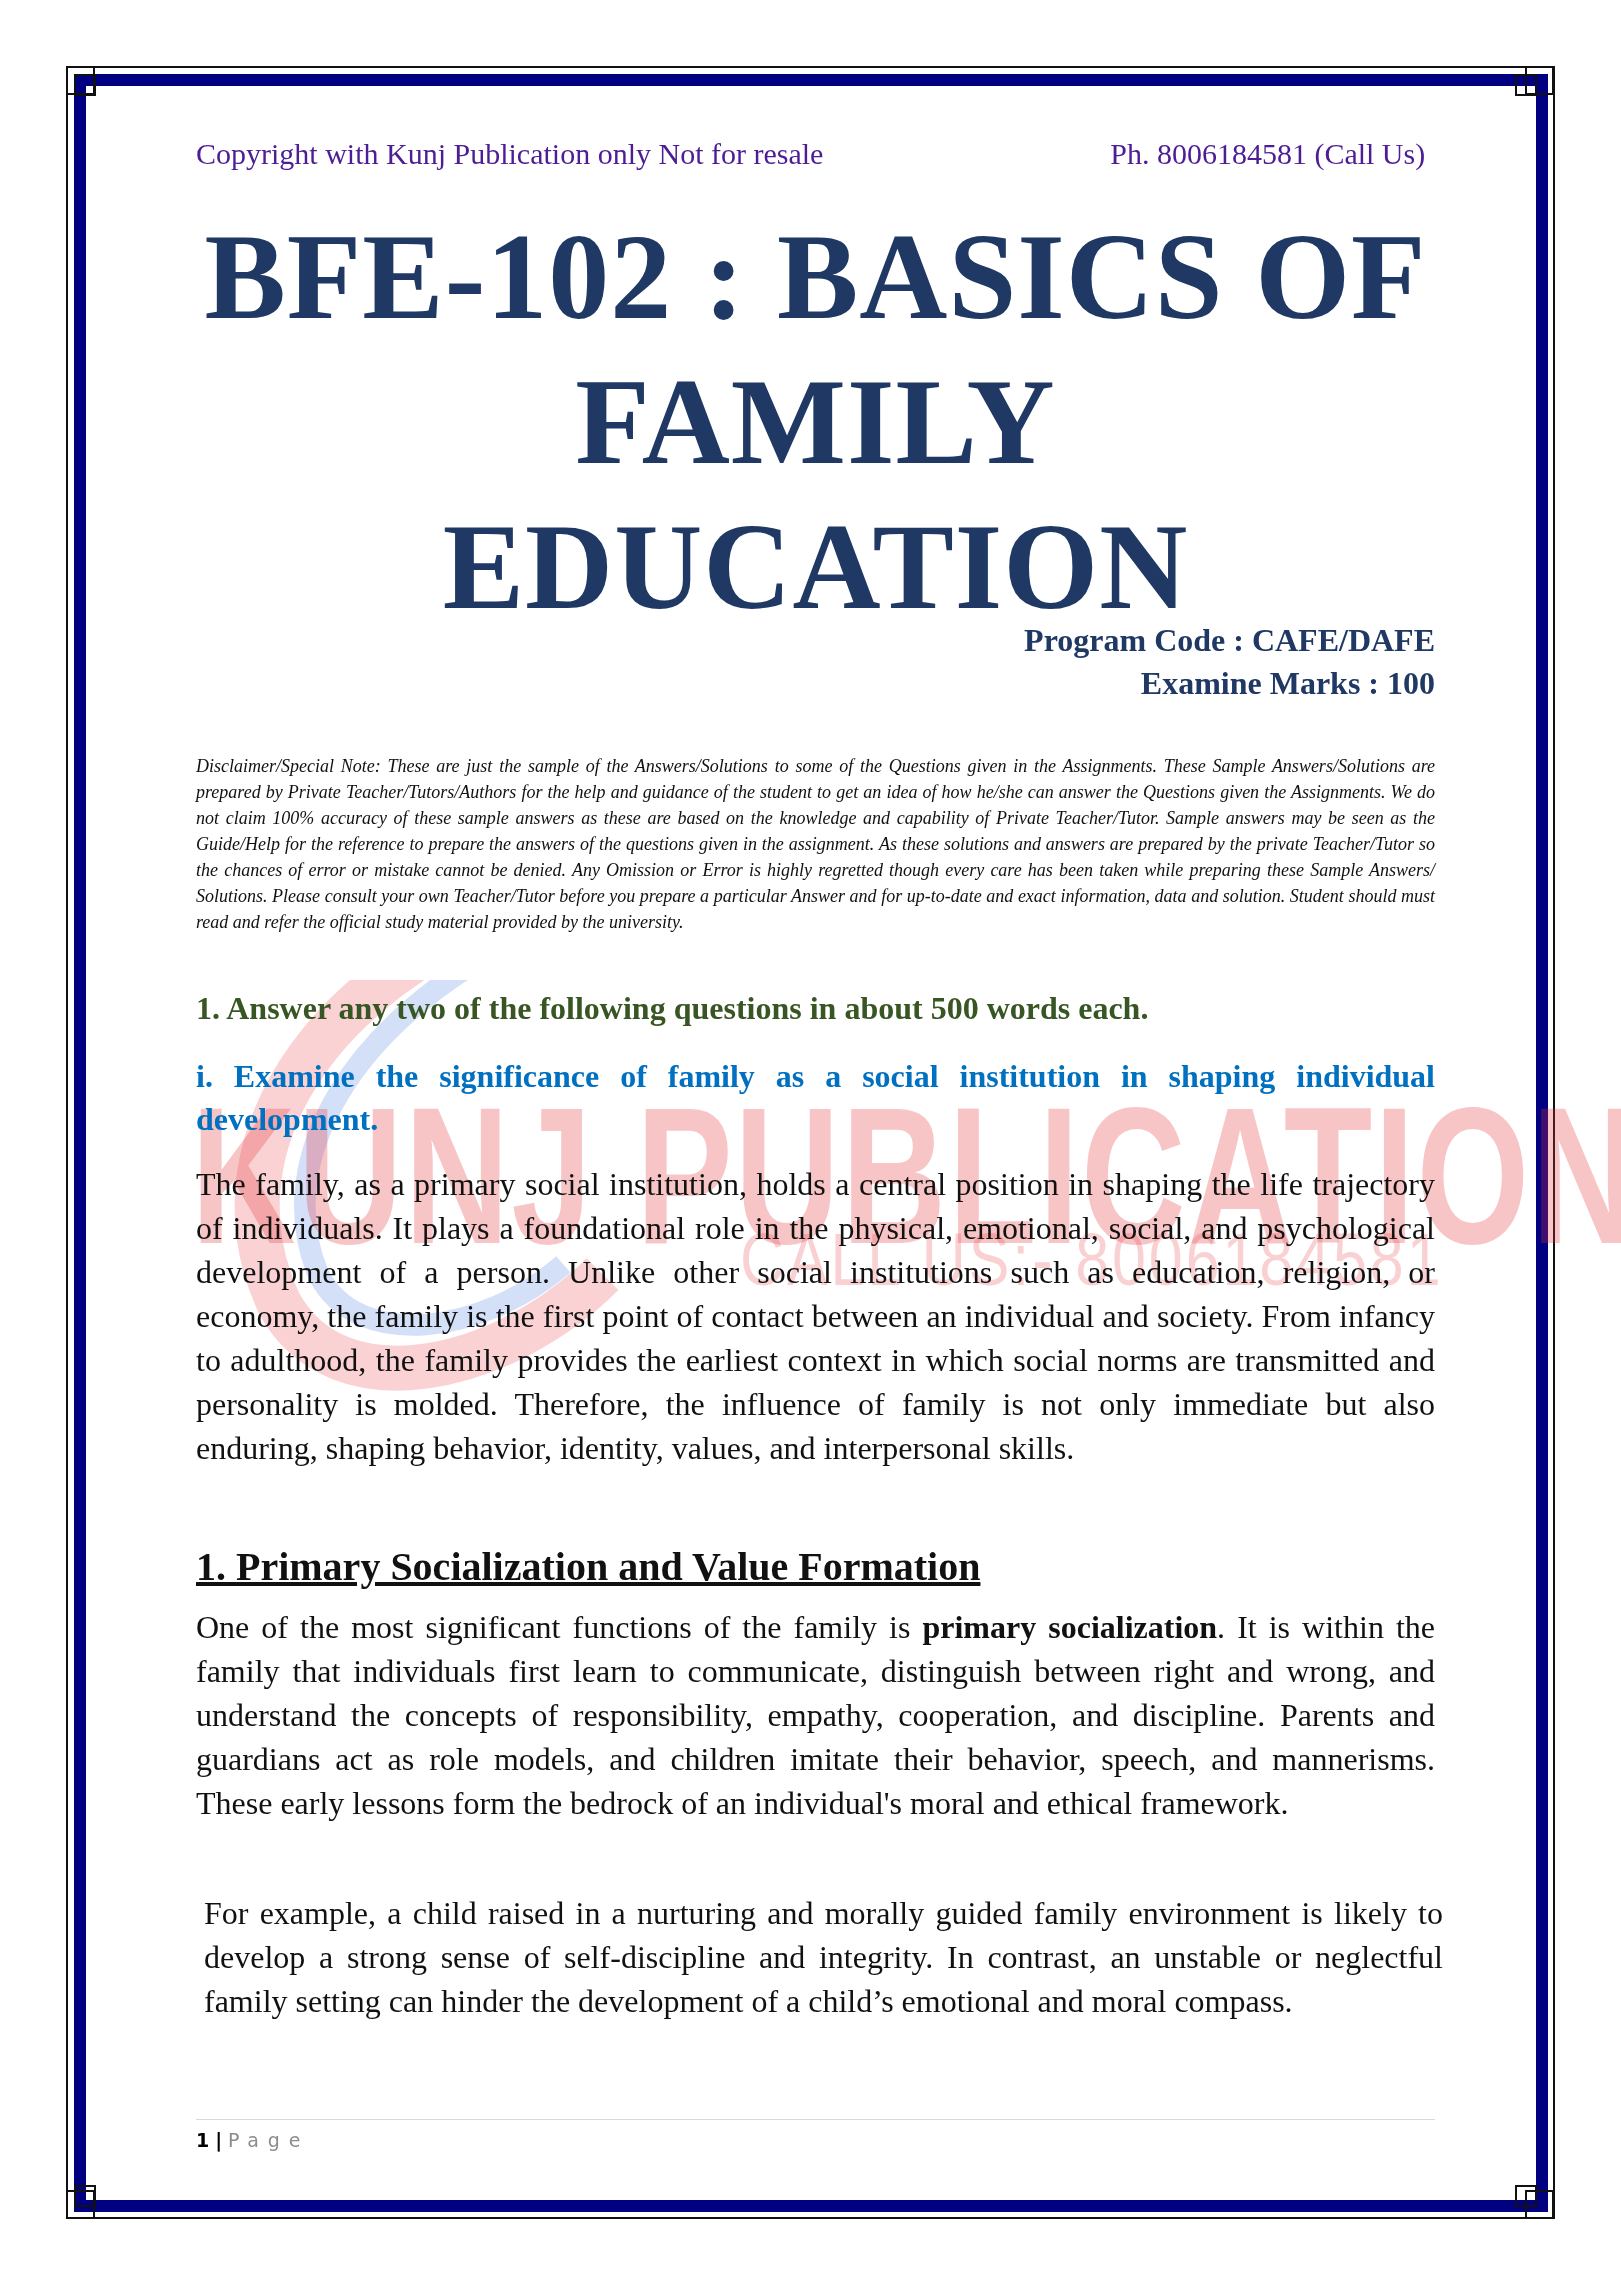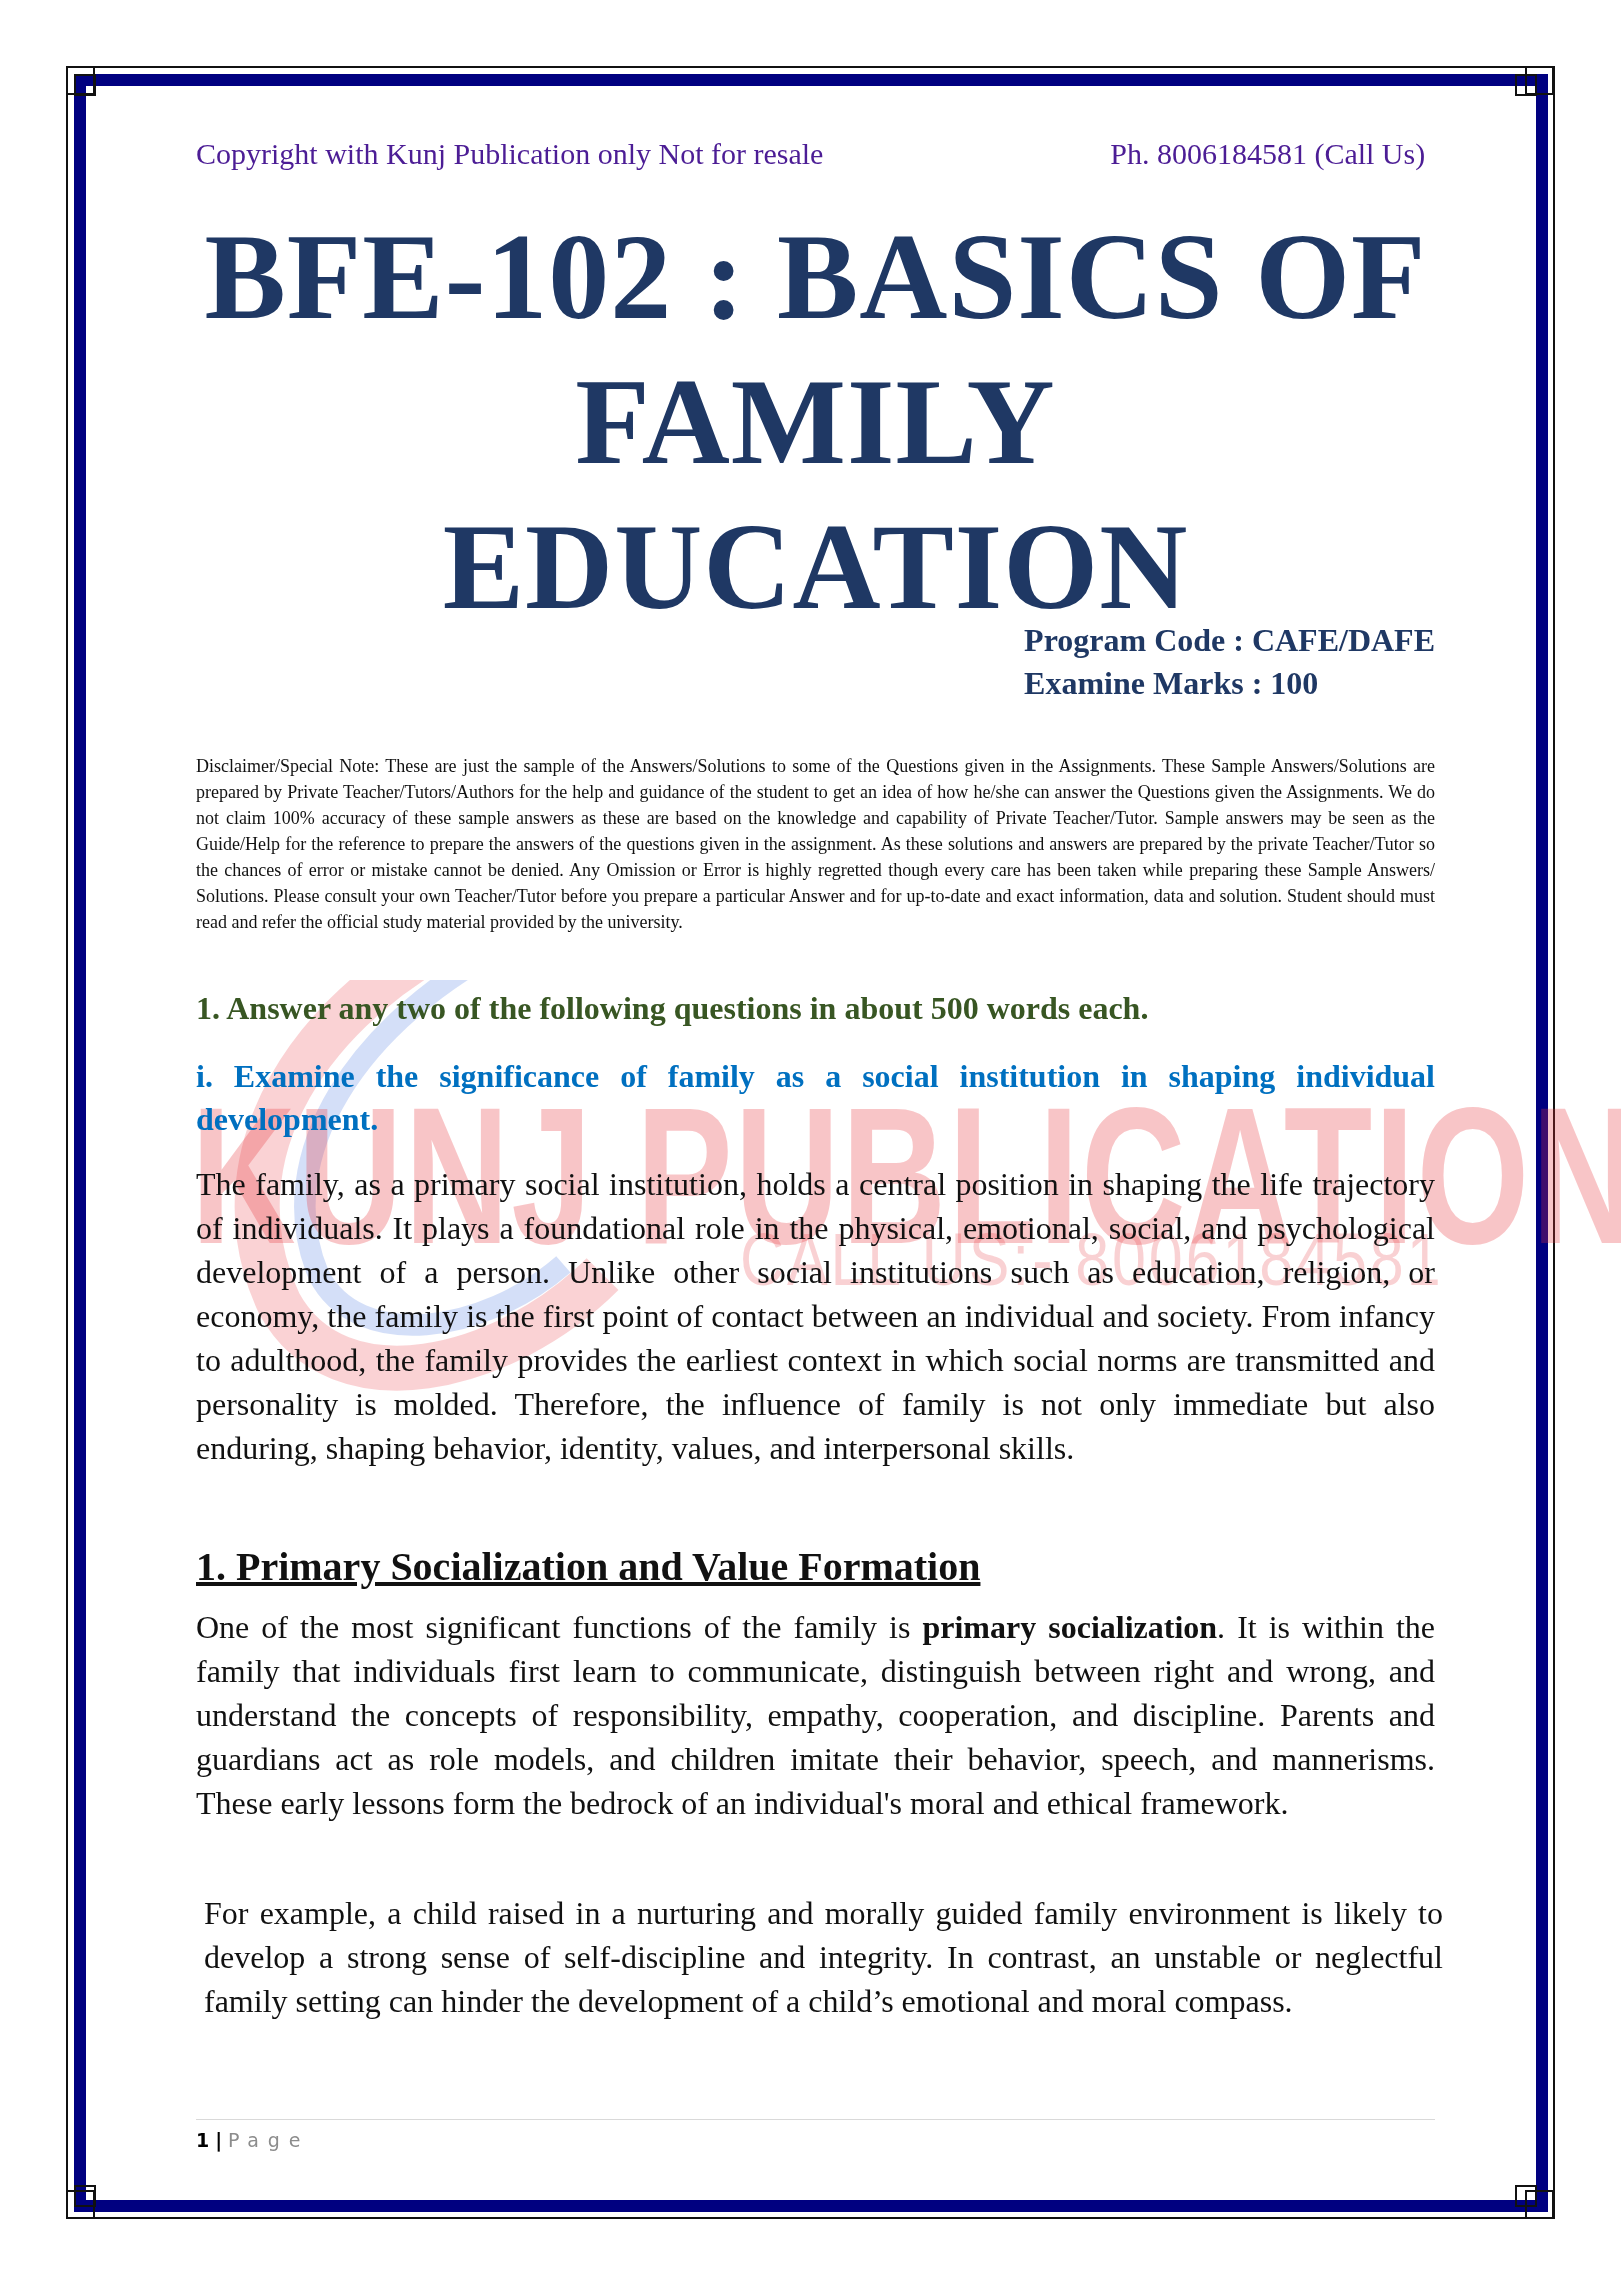--- a/index.html
+++ b/index.html
@@ -24,23 +24,23 @@
   .wm-call { position: absolute; left: 549px; top: 238px; font-family: "Liberation Sans", "DejaVu Sans", sans-serif; font-size: 61px; color: #e8333a; opacity: 0.22; white-space: nowrap; transform: scaleY(1.2); transform-origin: top; letter-spacing: 2.9px; }
   .wm-swoosh { position: absolute; left: 0; top: 0; width: 1264px; height: 412px; }
 
   .content { position: absolute; left: 196px; top: 0; width: 1239px; z-index: 1; }
 
   .copyright { position: absolute; left: 0; top: 137px; width: 1239px; font-weight: normal; font-size: 30px; color: #4c1d95; white-space: nowrap; display: flex; justify-content: space-between; }
   .copyright .ph { margin-right: 9.8px; }
 
   .title { position: absolute; left: 0; top: 204px; width: 1239px; text-align: center; font-weight: bold; font-size: 122px; line-height: 145px; color: #1f3864; letter-spacing: 1px; }
 
-  .meta { position: absolute; right: 0; top: 619px; text-align: left; font-weight: bold; font-size: 32px; line-height: 43px; color: #1f3864; }
+  .meta { position: absolute; right: 0; top: 619px; text-align: right; font-weight: bold; font-size: 32px; line-height: 43px; color: #1f3864; }
 
-  .disclaimer { position: absolute; left: 0; top: 753px; width: 1239px; font-size: 18px; line-height: 26px; text-align: justify; color: #111; }
+  .disclaimer { position: absolute; left: 0; top: 753px; width: 1239px; font-style: italic; font-size: 18px; line-height: 26px; text-align: justify; color: #111; }
 
   .q-heading { position: absolute; left: 0; top: 990px; width: 1239px; font-weight: bold; font-size: 32px; color: #385623; }
   .q-sub { position: absolute; left: 0; top: 1055px; width: 1239px; font-weight: bold; font-size: 32px; line-height: 43px; color: #0070c0; text-align: justify; }
 
   .body { position: absolute; left: 0; width: 1239px; font-size: 32px; line-height: 44px; text-align: justify; color: #111; }
   .p1 { top: 1162px; }
   .h2 { position: absolute; left: 0; top: 1543px; font-weight: bold; font-size: 40px; color: #111; text-decoration: underline; }
   .p2 { top: 1605px; }
   .p3 { top: 1891px; margin-left: 8px; }
 

